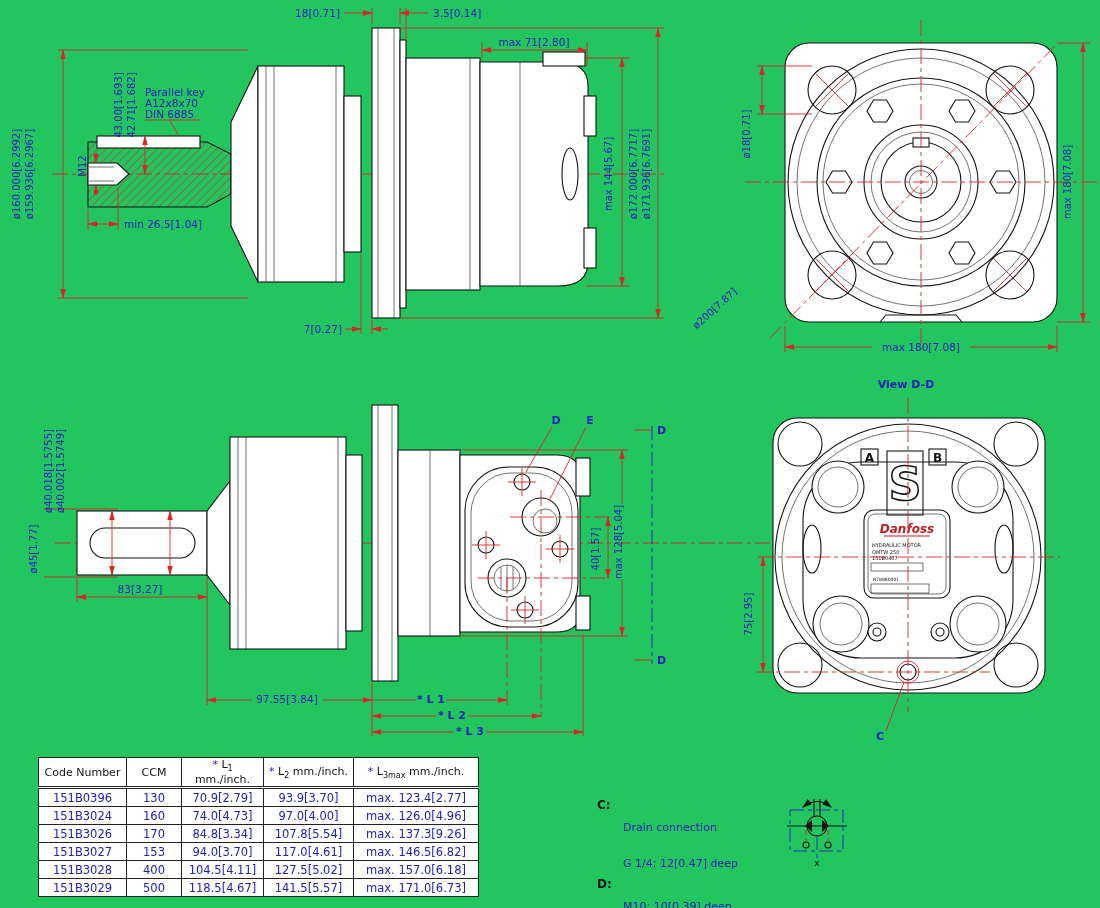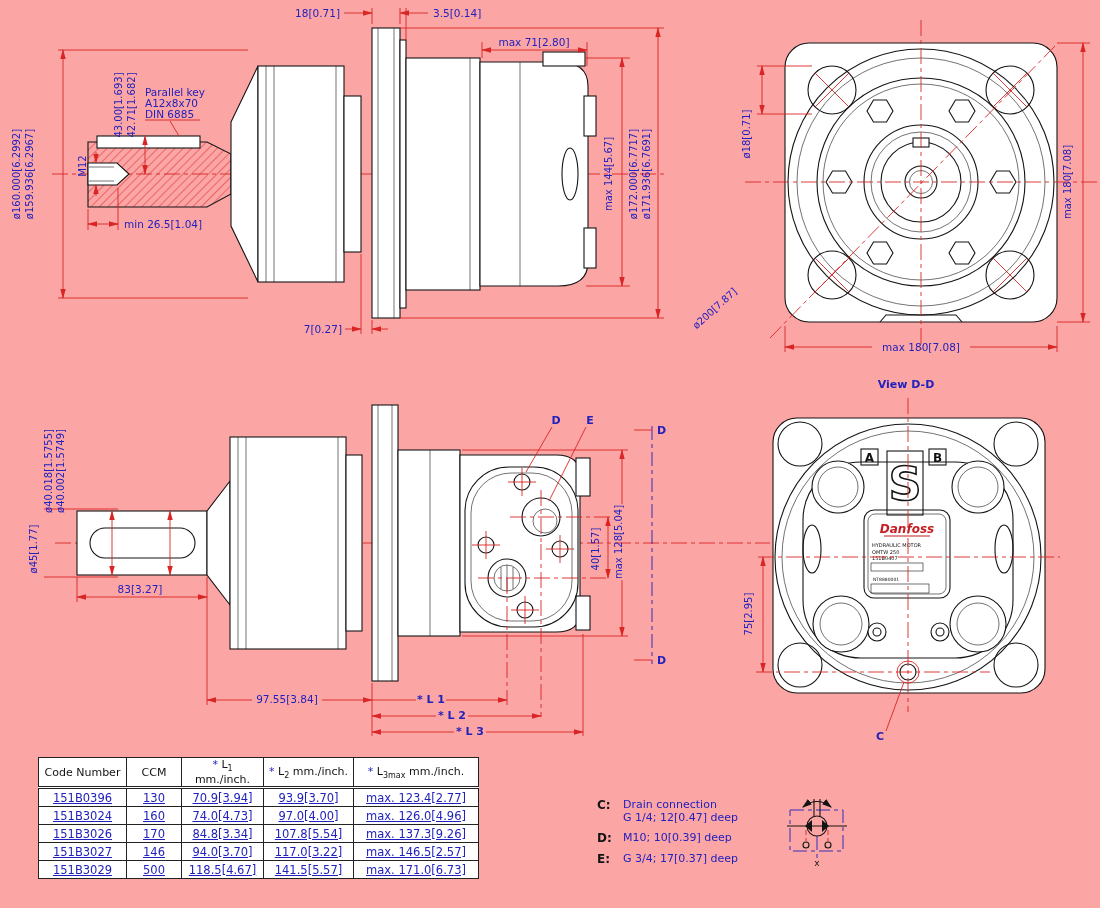--- a/index.html
+++ b/index.html
@@ -1,43 +1,43 @@
 <!DOCTYPE html>
 <html><head>
 <meta charset="utf-8">
 <style>
   html,body{margin:0;padding:0;background:#fff;}
-  #canvas{position:relative;width:1100px;height:908px;background:#fca5a5;overflow:hidden;
+  #canvas{position:relative;width:1100px;height:908px;background:#22c55e;overflow:hidden;
           font-family:"DejaVu Sans",sans-serif;}
   svg{position:absolute;left:0;top:0;}
   svg text{font-family:"DejaVu Sans",sans-serif;}
   .k {stroke:#141414;fill:none;stroke-width:1.1;}
   .kf{stroke:#141414;fill:#fff;stroke-width:1.1;}
   .kt{stroke:#141414;fill:none;stroke-width:0.6;}
   .r {stroke:#d92525;fill:none;stroke-width:0.9;}
   .rc{stroke:#d92525;fill:none;stroke-width:0.9;stroke-dasharray:16 4 4 4;}
   .rd{stroke:#d92525;fill:none;stroke-width:0.9;stroke-dasharray:5 3;}
   .bc{stroke:#2121bd;fill:none;stroke-width:0.9;stroke-dasharray:14 4 4 4;}
   text.b {fill:#2121bd;font-size:10.5px;}
   text.bs{fill:#2121bd;font-size:10px;}
   text.bb{fill:#2121bd;font-size:11px;font-weight:bold;}
   text.blk{fill:#141414;}
   
   .ptable{position:absolute;left:38px;top:757px;border-collapse:collapse;
           color:#2121bd;font-size:11.5px;background:#fff;}
   .ptable th,.ptable td{border:1px solid #222;text-align:center;padding:0 4px;}
   .ptable th{color:#141414;font-weight:normal;height:24px;border-bottom:3px double #222;font-size:11px;}
-  .ptable td{height:17px;text-decoration:underline;}
+  .ptable td{height:17px;}
   .star{color:#2121bd;}
   sub{font-size:8px;}
   
   .notes{position:absolute;left:597px;top:798px;font-size:11px;color:#2121bd;}
   .nrow{display:flex;margin-bottom:7px;}
   .nkey{width:26px;color:#141414;font-weight:bold;font-size:12px;}
-  .ntxt div{line-height:13px;}
+  .ntxt div{line-height:13px;margin-top:23px;}
 </style>
 </head>
 <body>
 
 <div id="canvas">
 <svg width="1100" height="908" viewBox="0 0 1100 908">
   <defs>
     <marker id="ar" orient="auto-start-reverse" markerWidth="11" markerHeight="8" refX="10" refY="3" viewBox="0 0 11 6">
       <path d="M0,0 L11,3 L0,6 z" fill="#d92525"></path>
     </marker>
@@ -348,44 +348,51 @@
         <th><span>CCM</span></th>
         <th><span class="star">*</span> <span>L</span><sub>1</sub> <span>mm./inch.</span></th>
         <th><span class="star">*</span> <span>L</span><sub>2</sub> <span>mm./inch.</span></th>
         <th><span class="star">*</span> <span>L</span><sub>3max</sub> <span>mm./inch.</span></th>
       </tr>
     </thead>
     <tbody>
       <tr>
           <td>151B0396</td>
           <td>130</td>
-          <td>70.9[3.94]</td>
+          <td>70.9[2.79]</td>
           <td>93.9[3.70]</td>
           <td>max. 123.4[2.77]</td>
         </tr>
       <tr>
           <td>151B3024</td>
           <td>160</td>
           <td>74.0[4.73]</td>
           <td>97.0[4.00]</td>
           <td>max. 126.0[4.96]</td>
         </tr>
       <tr>
           <td>151B3026</td>
           <td>170</td>
           <td>84.8[3.34]</td>
           <td>107.8[5.54]</td>
           <td>max. 137.3[9.26]</td>
         </tr>
       <tr>
           <td>151B3027</td>
-          <td>146</td>
+          <td>153</td>
           <td>94.0[3.70]</td>
-          <td>117.0[3.22]</td>
-          <td>max. 146.5[2.57]</td>
+          <td>117.0[4.61]</td>
+          <td>max. 146.5[6.82]</td>
+        </tr>
+      <tr>
+          <td>151B3028</td>
+          <td>400</td>
+          <td>104.5[4.11]</td>
+          <td>127.5[5.02]</td>
+          <td>max. 157.0[6.18]</td>
         </tr>
       <tr>
           <td>151B3029</td>
           <td>500</td>
           <td>118.5[4.67]</td>
           <td>141.5[5.57]</td>
           <td>max. 171.0[6.73]</td>
         </tr>
     </tbody>
   </table>

